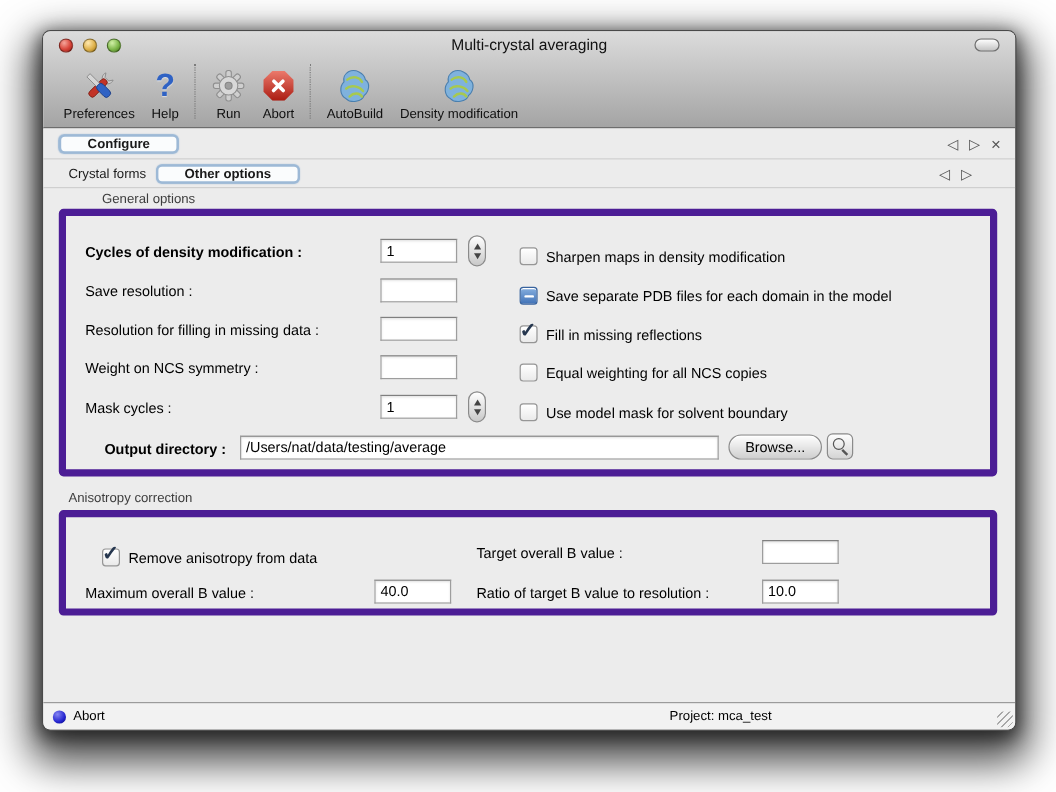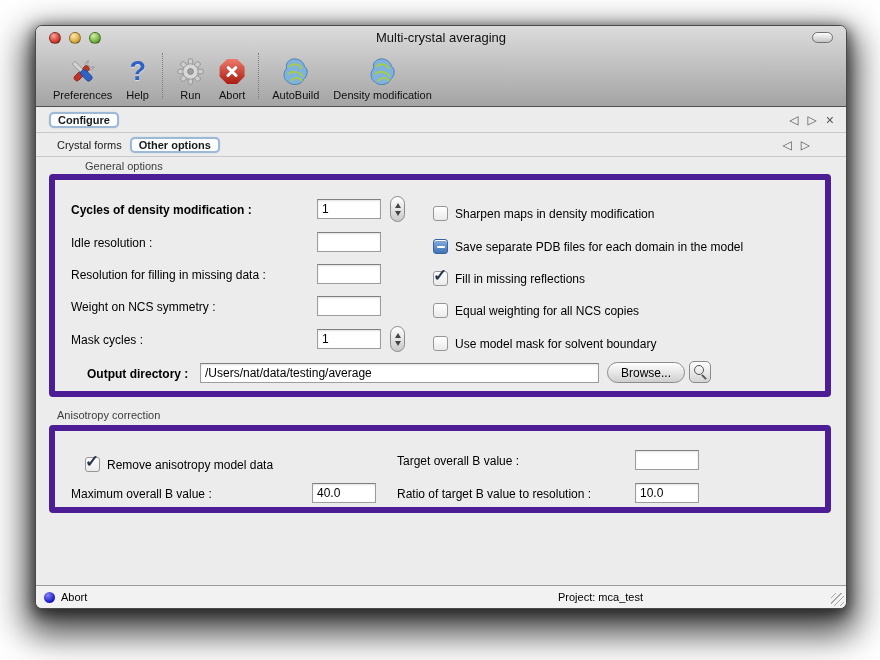--- a/index.html
+++ b/index.html
@@ -27,21 +27,21 @@
   .abort-oct{width:26px;height:26px;clip-path:polygon(31% 2%,69% 2%,98% 31%,98% 69%,69% 98%,31% 98%,2% 69%,2% 31%);
     background:linear-gradient(#ec7a6c,#a81а0e);background:linear-gradient(#ec7a6c,#a8180e);position:relative;}
   .abort-oct::before,.abort-oct::after{content:"";position:absolute;left:6px;top:11.5px;width:14px;height:3.4px;background:#fff;border-radius:2px;}
   .abort-oct::before{transform:rotate(45deg);}
   .abort-oct::after{transform:rotate(-45deg);}
   
   .tabrow{background:#ececec;display:flex;align-items:center;font-size:11px;flex:none;border-bottom:1px solid #c8c8c8;}
   .tabrow.row1{height:25px;padding:0 12px 0 13px;}
   .tabrow.row2{height:23px;padding:0 36px 0 13px;}
   .tab{padding:1px 8px;color:#1a1a1a;white-space:nowrap;}
-  .tab.active{border:2px solid #9db9d6;border-radius:5px;background:#fafcfd;font-weight:bold;padding:0 7px;box-shadow:0 0 1px #9db9d6;}
+  .tab.active{border:2px solid #9db9d6;border-radius:5px;background:#fafcfd;font-weight:bold;padding:0 22px;box-shadow:0 0 1px #9db9d6;}
   .tabnav{margin-left:auto;display:flex;gap:9px;align-items:center;color:#555;font-size:12px;}
   .tabnav span{cursor:default;line-height:1;}
   
   .content{flex:1;position:relative;background:#ececec;}
   .group-label{position:absolute;left:21px;font-size:11px;color:#3d3d3d;}
   .gl1{top:3px;margin-left:28px;}  .gl2{top:252px;}
   .groupbox{position:absolute;left:13px;width:782px;border:6px solid #4c1d95;border-radius:4px;box-sizing:border-box;}
   .gb1{top:17px;height:223px;}
   .gb2{top:268px;height:88px;}
   .frow{position:absolute;left:0;right:0;height:22px;}
@@ -192,21 +192,21 @@
 
       <div class="frow fr0">
         <span class="flabel b">Cycles of density modification :</span>
         <input class="tin in-num" value="1" style="">
         <span class="spin">
             <span class="arr up"></span>
             <span class="arr dn"></span>
           </span>
       </div>
       <div class="frow fr1">
-        <span class="flabel">Idle resolution :</span>
+        <span class="flabel">Save resolution :</span>
         <input class="tin in-num" value="" style="">
       </div>
       <div class="frow fr2">
         <span class="flabel">Resolution for filling in missing data :</span>
         <input class="tin in-num" value="" style="">
       </div>
       <div class="frow fr3">
         <span class="flabel">Weight on NCS symmetry :</span>
         <input class="tin in-num" value="" style="">
       </div>
@@ -248,21 +248,21 @@
         <span class="checkbox unchecked"></span>
         <span class="cblabel">Use model mask for solvent boundary</span>
       </div>
     </div>
 
     <div class="group-label gl2">Anisotropy correction</div>
     <div class="groupbox gb2">
       <div class="frow ar0">
         <span class="cbrow acb" style="top:0;">
           <span class="checkbox checked"></span>
-          <span class="cblabel">Remove anisotropy model data</span>
+          <span class="cblabel">Remove anisotropy from data</span>
         </span>
         <span class="rlabel">Target overall B value :</span>
         <input class="tin rin" value="" style="">
       </div>
       <div class="frow ar1">
         <span class="flabel">Maximum overall B value :</span>
         <input class="tin in-max" value="40.0" style="">
         <span class="rlabel">Ratio of target B value to resolution :</span>
         <input class="tin rin" value="10.0" style="">
       </div>

